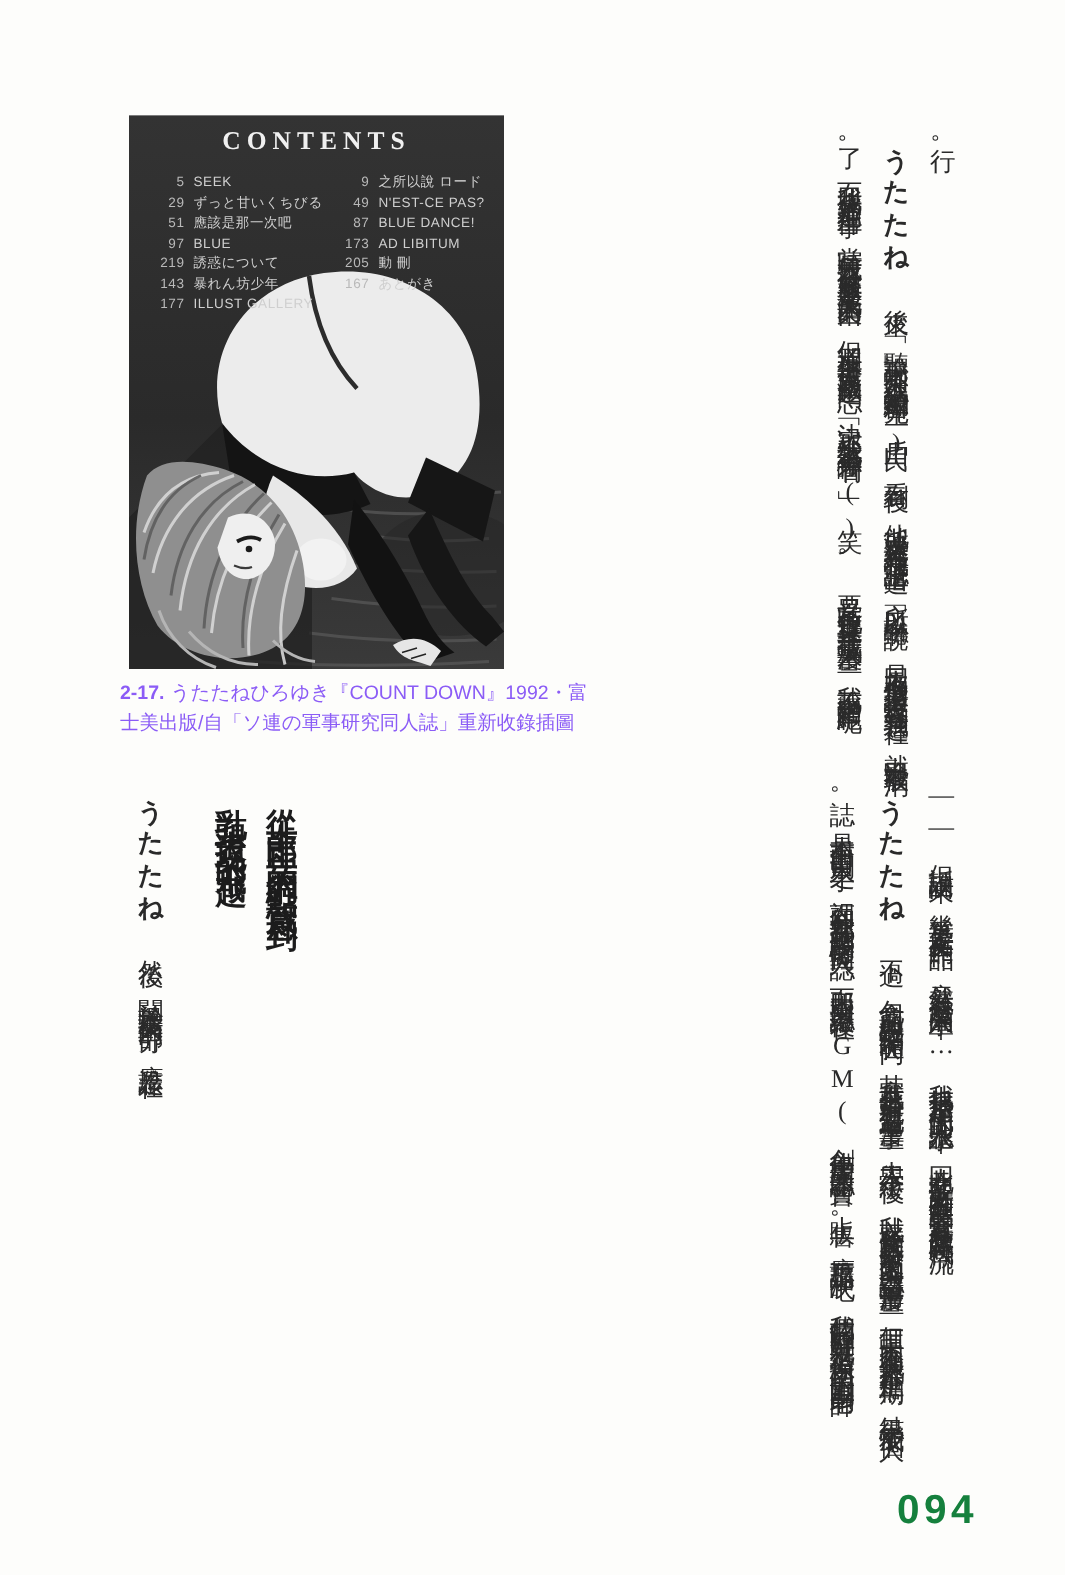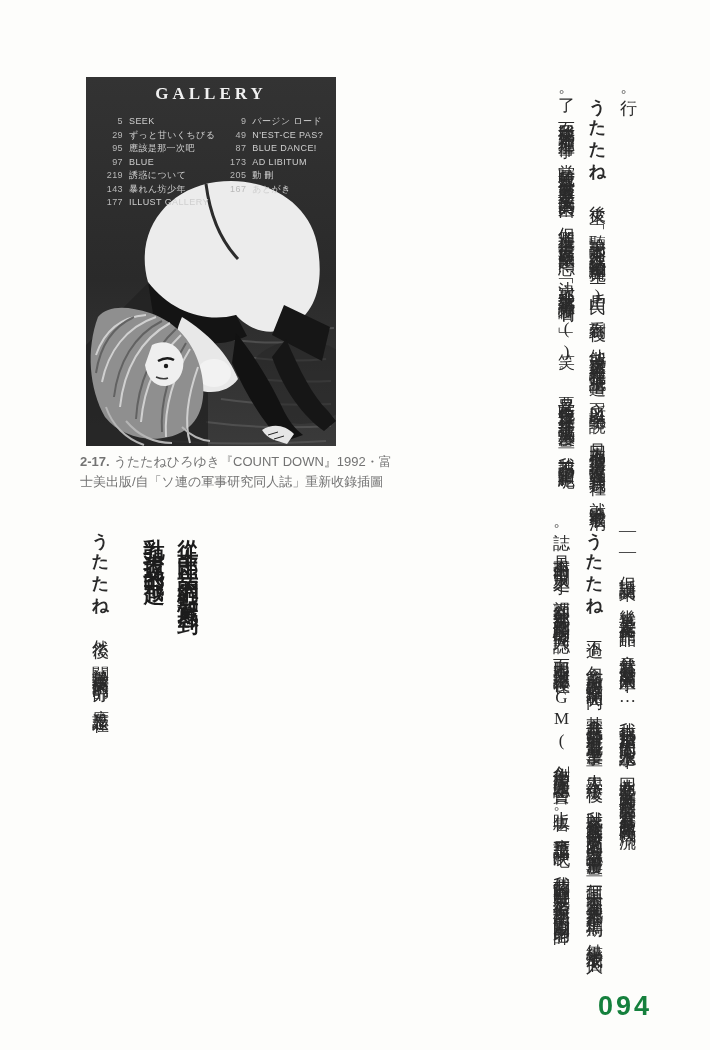--- a/index.html
+++ b/index.html
@@ -18,21 +18,21 @@
   }
   .toc{position:absolute;top:38px;left:18px;right:6px;display:flex;gap:12px;}
   .toc-col{flex:1;}
   .toc-row{display:flex;font-family:"Liberation Sans",sans-serif;font-size:9px;
     line-height:13.5px;color:#cfcfcf;letter-spacing:0.4px;white-space:nowrap;}
   .toc-no{width:19px;text-align:right;margin-right:6px;color:#b9b9b9;flex:none;}
 
   
   .caption{
     position:absolute;left:80px;top:452px;width:320px;
-    font-family:"Liberation Sans",sans-serif;font-size:13px;line-height:19.5px;color:#737373;
+    font-family:"Liberation Sans",sans-serif;font-size:13px;line-height:19.5px;color:#8b5cf6;
   }
   .caption b{font-weight:700;margin-right:4px;}
 
   
   .vblock{
     position:absolute;writing-mode:vertical-rl;text-orientation:upright;
     font-family:"Liberation Serif",serif;font-size:17px;letter-spacing:2.4px;color:#2a2a2a;
   }
   .vblock p{margin:0;padding:0;}
   .speaker{font-family:"Liberation Sans",sans-serif;font-weight:700;}
@@ -120,33 +120,33 @@
         </g>
       </g>
 
       <g>
         <path d="M66 268 C80 261 93 268 97 282 C99 295 92 307 80 309 C69 310 61 301 59 288 Z" fill="#efefef"></path>
         <path d="M72 284 q9 -5 16 -1" stroke="#1a1a1a" stroke-width="2.5" fill="none"></path>
         <circle cx="80" cy="289" r="2.2" fill="#1a1a1a"></circle>
         <path d="M70 300 q7 3 12 1" stroke="#3a3a3a" stroke-width="1.5" fill="none"></path>
       </g>
     </svg>
-    <div class="contents-title">GALLERY</div>
+    <div class="contents-title">CONTENTS</div>
     <div class="toc">
       <div class="toc-col">
           <div class="toc-row">
             <span class="toc-no">5</span>
             <span class="toc-label">SEEK</span>
           </div>
           <div class="toc-row">
             <span class="toc-no">29</span>
             <span class="toc-label">ずっと甘いくちびる</span>
           </div>
           <div class="toc-row">
-            <span class="toc-no">95</span>
+            <span class="toc-no">51</span>
             <span class="toc-label">應該是那一次吧</span>
           </div>
           <div class="toc-row">
             <span class="toc-no">97</span>
             <span class="toc-label">BLUE</span>
           </div>
           <div class="toc-row">
             <span class="toc-no">219</span>
             <span class="toc-label">誘惑について</span>
           </div>
@@ -155,21 +155,21 @@
             <span class="toc-label">暴れん坊少年</span>
           </div>
           <div class="toc-row">
             <span class="toc-no">177</span>
             <span class="toc-label">ILLUST GALLERY</span>
           </div>
         </div>
       <div class="toc-col">
           <div class="toc-row">
             <span class="toc-no">9</span>
-            <span class="toc-label">バージン ロード</span>
+            <span class="toc-label">之所以說 ロード</span>
           </div>
           <div class="toc-row">
             <span class="toc-no">49</span>
             <span class="toc-label">N'EST-CE PAS?</span>
           </div>
           <div class="toc-row">
             <span class="toc-no">87</span>
             <span class="toc-label">BLUE DANCE!</span>
           </div>
           <div class="toc-row">

